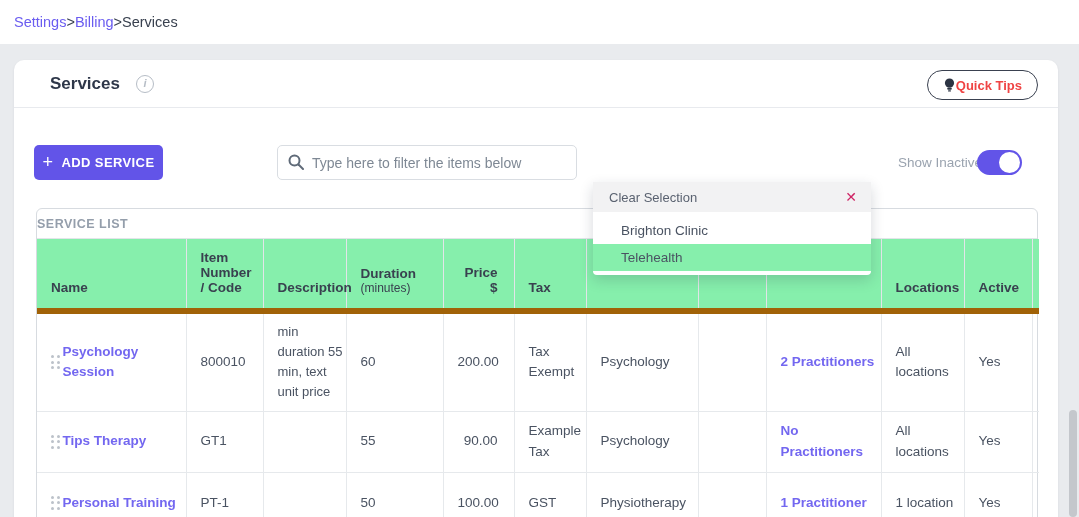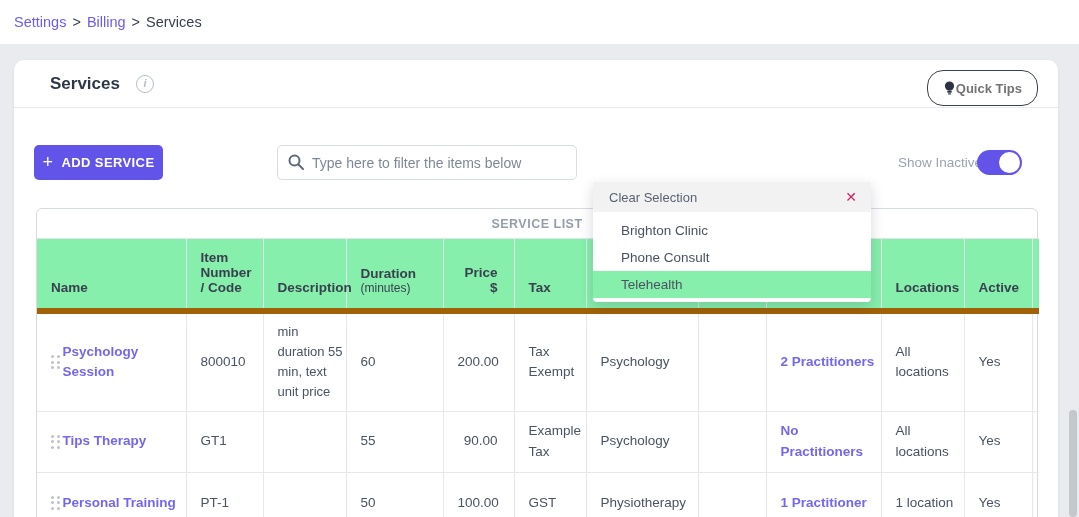--- a/index.html
+++ b/index.html
@@ -4,55 +4,55 @@
 <style>
   * { margin:0; padding:0; box-sizing:border-box; }
   html,body { width:1079px; height:517px; overflow:hidden; }
   body {
     font-family:"Liberation Sans","DejaVu Sans",sans-serif;
     background:#e9ebee; color:#4a5362; position:relative;
   }
 
   
   .topbar { position:absolute; left:0; top:0; width:1079px; height:44px; background:#ffffff; }
-  .breadcrumb { position:absolute; left:14px; top:0; height:44px; display:flex; align-items:center; gap:6px; font-size:14.5px; font-weight:500; }
+  .breadcrumb { position:absolute; left:14px; top:0; height:44px; display:flex; align-items:center; font-size:14.5px; font-weight:500; }
   .crumb-link { color:#6a5cf0; cursor:pointer; }
   .crumb-sep { color:#39414f; }
   .crumb-current { color:#39414f; }
 
   
   .card { position:absolute; left:14px; top:60px; width:1044px; height:500px;
           background:#ffffff; border-radius:10px; box-shadow:0 1px 3px rgba(20,30,50,.07); }
   .card-header { position:absolute; left:0; top:0; width:100%; height:48px; border-bottom:1px solid #e8eaee; }
   .card-title { position:absolute; left:36px; top:0; line-height:48px; font-size:17px; font-weight:700; color:#2e3749; }
   .info-icon { position:absolute; left:122px; top:15px; width:18px; height:18px; border:1.5px solid #b6bdc6;
                border-radius:50%; color:#b6bdc6; font-size:11px; font-weight:700; text-align:center; line-height:15px; font-style:italic; }
-  .quick-tips { position:absolute; right:20px; top:10px; height:36px; padding:0 15px; display:flex; align-items:center; 
-                border:1px solid #3a4150; border-radius:16px; background:#fff; font-size:13px; font-weight:600; color:#737373; cursor:pointer; }
+  .quick-tips { position:absolute; right:20px; top:10px; height:30px; padding:0 15px; display:flex; align-items:center; 
+                border:1px solid #3a4150; border-radius:16px; background:#fff; font-size:13px; font-weight:600; color:#ef4444; cursor:pointer; }
 
   
   .btn-add { position:absolute; left:20px; top:85px; width:129px; height:35px; background:#6254e8; border:none; border-radius:5px;
              color:#fff; font-family:inherit; font-size:13px; font-weight:700; letter-spacing:.4px; display:flex; align-items:center; justify-content:center; gap:8px; cursor:pointer; }
   .btn-add .plus { font-size:18px; font-weight:400; line-height:1; margin-top:-2px; }
   .search-wrap { position:absolute; left:263px; top:85px; width:300px; height:35px; }
   .search-wrap svg { position:absolute; left:11px; top:9px; }
   .search-input { width:100%; height:100%; border:1px solid #d9dde2; border-radius:5px; padding:0 10px 0 34px;
                   font-family:inherit; font-size:14px; color:#4a5362; outline:none; }
   .search-input::placeholder { color:#7e8894; }
   .filter-input { position:absolute; left:579px; top:85px; width:274px; height:35px; border:2px solid #6254e8; border-radius:4px;
                   padding:0 10px 0 12px; font-family:inherit; font-size:14px; color:#4a5362; outline:none; }
   .filter-input::placeholder { color:#8b95a1; }
   .show-inactive-label { position:absolute; left:884px; top:85px; height:35px; display:flex; align-items:center;
                          font-size:13.5px; color:#9aa3af; }
   .toggle { position:absolute; left:963px; top:90px; width:45px; height:25px; background:#6254e8; border-radius:13px; cursor:pointer; }
   .toggle .knob { position:absolute; right:2px; top:2px; width:21px; height:21px; background:#fff; border-radius:50%; }
 
   
   .table-wrap { position:absolute; left:22px; top:148px; width:1002px; border:1px solid #d7dbe0; border-radius:6px 6px 0 0; background:#fff; }
-  .list-title { height:30px; line-height:30px; text-align:center; font-size:12.5px; font-weight:600; letter-spacing:.5px;
+  .list-title { height:30px; line-height:30px; text-align:left; font-size:12.5px; font-weight:600; letter-spacing:.5px;
                 color:#949eab; border-bottom:1px solid #e2e5e9; }
   table { border-collapse:collapse; table-layout:fixed; width:1000px; font-size:13.5px; color:#4a5362; }
   thead td { background:#86efac; vertical-align:bottom; padding:8px 4px 13px 14px; font-weight:700; color:#39414f;
              border-right:1px solid #e2e5e9; border-bottom:6px solid #a16207; height:72px; }
   thead td.no-r { border-right:none; }
   .sub { font-weight:400; font-size:12px; }
   .th-price { text-align:right; padding-right:16px; }
   tbody td { vertical-align:middle; padding:8px 4px 8px 14px; border-right:1px solid #e6e9ec; border-top:1px solid #e6e9ec; line-height:1.5; }
   tbody tr:first-child td { border-top:none;margin-top:32px; }
   td.no-r { border-right:none; }
@@ -252,19 +252,18 @@
     </table>
   </div>
 
   <div class="dropdown">
     <div class="dd-clear">
       <span>Clear Selection</span>
       <span class="x">✕</span>
     </div>
     <div class="dd-items">
       <div class="dd-item">Brighton Clinic</div>
-      <div class="dd-item">Phone Consult</div>
       <div class="dd-item hl">Telehealth</div>
     </div>
   </div>
 </div>
 
 <div class="scroll-thumb"></div>
 
 </body></html>

